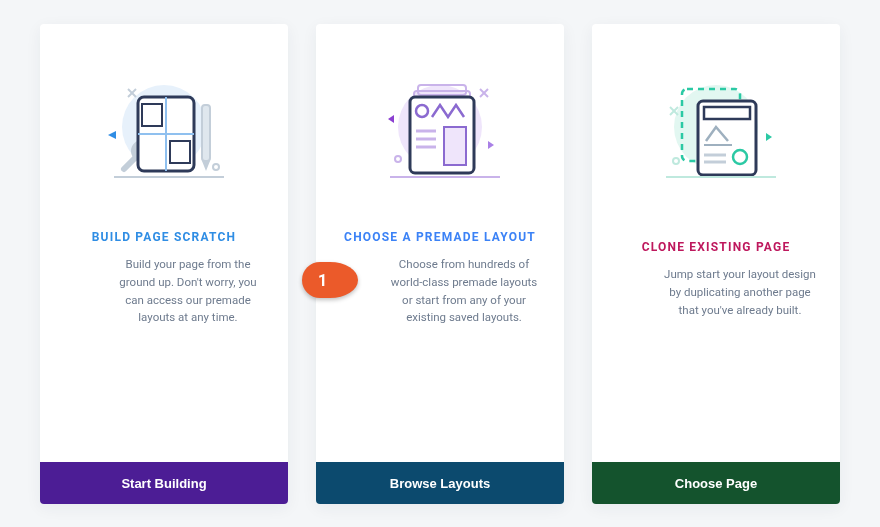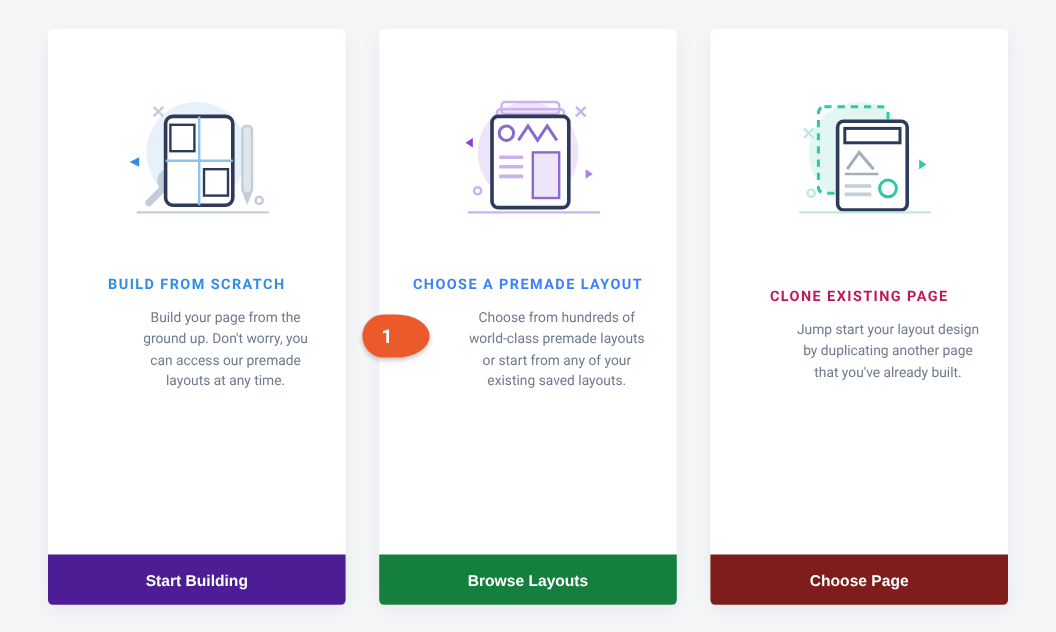--- a/index.html
+++ b/index.html
@@ -60,22 +60,22 @@
     display:flex;
     align-items:center;
     justify-content:center;
     border-bottom-left-radius:4px;
     border-bottom-right-radius:4px;
   }
   .c1 .title { color:#2f8de4; }
   .c2 .title { color:#3b82f6; }
   .c3 .title { color:#be185d;margin-top:16px; }
   .c1 .btn { background:#4c1d95; }
-  .c2 .btn { background:#15803d; }
-  .c3 .btn { background:#7f1d1d; }
+  .c2 .btn { background:#0c4a6e; }
+  .c3 .btn { background:#14532d; }
 
   
   .marker {
     position:absolute;
     left:-14px;
     top:238px;
     width:56px;
     height:36px;
     background:#eb5a2a;
     color:#fff;
@@ -112,21 +112,21 @@
         <rect x="118" y="56" width="8" height="56" rx="3" fill="#dfe7ee" stroke="#c3ced9" stroke-width="2"></rect>
         <polygon points="118,112 126,112 122,122" fill="#c3ced9"></polygon>
 
         <polygon points="24,86 32,82 32,90" fill="#2f8de4"></polygon>
         <line x1="44" y1="40" x2="52" y2="48" stroke="#c3ced9" stroke-width="2"></line>
         <line x1="52" y1="40" x2="44" y2="48" stroke="#c3ced9" stroke-width="2"></line>
         <circle cx="132" cy="118" r="3" fill="none" stroke="#c3ced9" stroke-width="2"></circle>
         <line x1="30" y1="128" x2="140" y2="128" stroke="#c3ced9" stroke-width="2"></line>
       </svg>
     </div>
-    <div class="title">BUILD FROM SCRATCH</div>
+    <div class="title">BUILD PAGE SCRATCH</div>
     <div class="desc">Build your page from the ground up. Don't worry, you can access our premade layouts at any time.</div>
     <button class="btn">Start Building</button>
   </div>
 
   <div class="card c2">
     <div class="marker">1</div>
     <div class="illus">
       <svg width="160" height="150" viewBox="0 0 160 150">
         <circle cx="80" cy="78" r="42" fill="#efe5fb"></circle>
 

